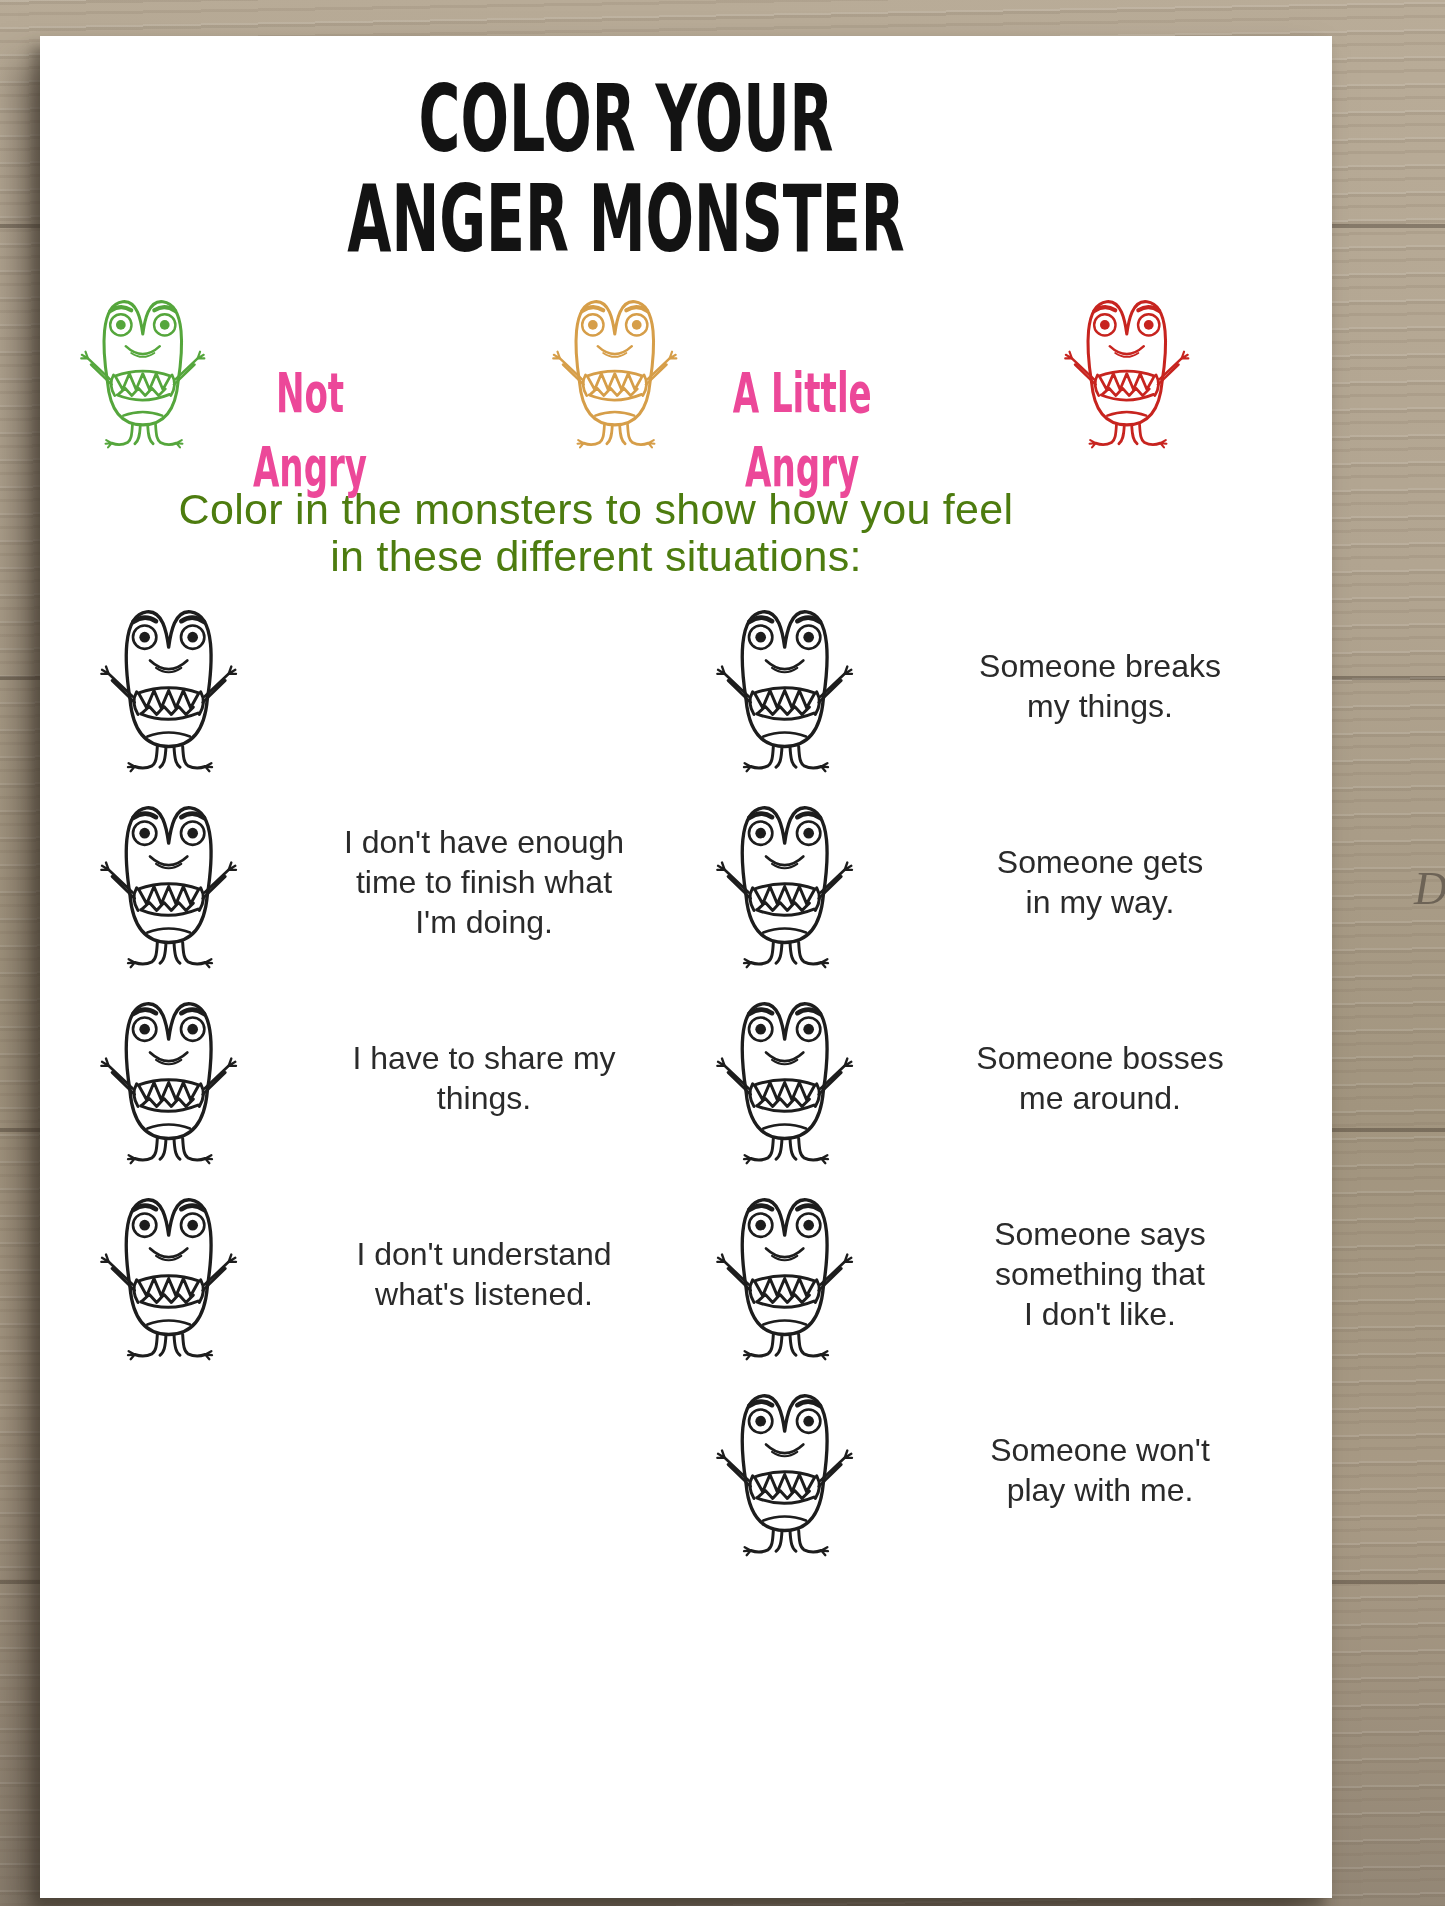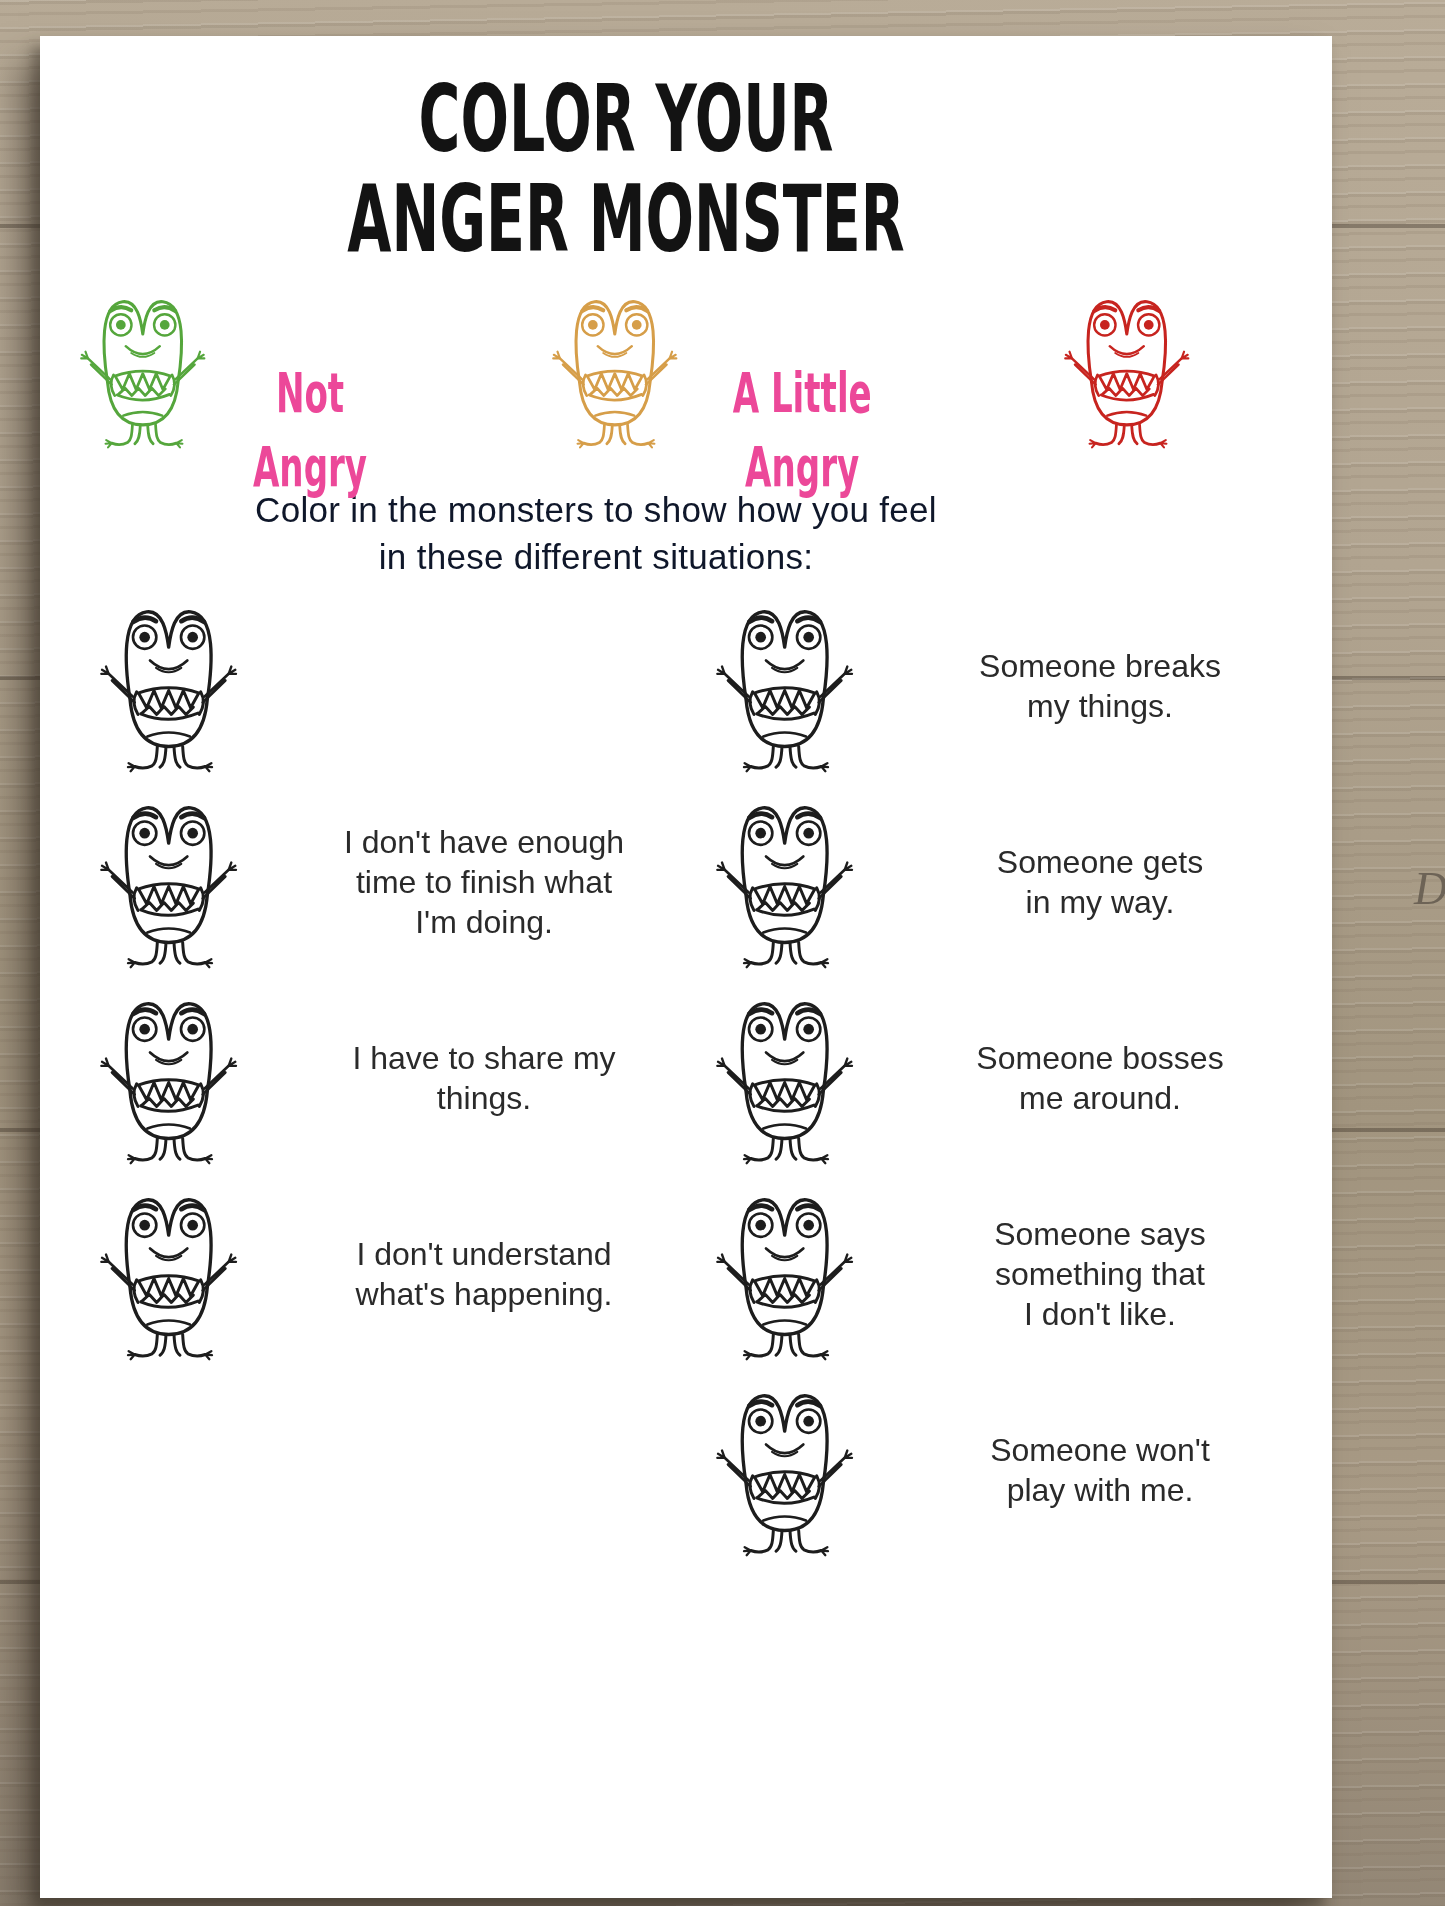--- a/index.html
+++ b/index.html
@@ -26,21 +26,21 @@
   .title-line{font-size:92px;line-height:100px;letter-spacing:0px;color:#131313;}
 
   .legend{display:flex;align-items:flex-start;justify-content:space-between;
     padding:20px 140px 0 40px;height:190px;}
   .legend-item{display:flex;align-items:flex-start;}
   .legend-monster{height:160px;width:128px;flex:none;}
   .legend-label{margin-top:66px;margin-left:10px;text-align:center;
     font-size:55px;line-height:74px;color:#ec4899;}
 
   .instructions{margin-top:6px;text-align:center;padding-right:180px;
-    font-size:35px;line-height:47px;color:#0f172a;letter-spacing:0.3px;}
+    font-size:43px;line-height:47px;color:#4d7c0f;letter-spacing:0.3px;}
 
   .situations{margin-top:8px;padding-left:60px;display:grid;grid-template-columns:1fr 1fr;}
   .sit-row{height:196px;display:flex;align-items:center;}
   .sit-monster{width:140px;height:175px;flex:none;margin-right:12px;}
   .sit-text{flex:1;max-width:400px;margin:0 auto;text-align:center;
     font-size:32px;line-height:40px;color:#2a2a2a;white-space:pre-line;}
   .col-right .sit-text{max-width:390px;}
 
   .watermark{position:absolute;left:1414px;top:862px;
     font-family:"Liberation Serif",serif;font-style:italic;font-size:46px;color:#635a4e;opacity:0.85;}
@@ -143,21 +143,21 @@
               <use href="#monster-shape"></use>
             </svg>
           <div class="sit-text">I have to share my
 things.</div>
         </div>
         <div class="sit-row">
           <svg class="monster-use sit-monster" viewBox="0 0 210 262" style="color: rgb(29, 29, 29);">
               <use href="#monster-shape"></use>
             </svg>
           <div class="sit-text">I don't understand
-what's happening.</div>
+what's listened.</div>
         </div>
       </div>
 
       <div class="col col-right">
         <div class="sit-row">
           <svg class="monster-use sit-monster" viewBox="0 0 210 262" style="color: rgb(29, 29, 29);">
               <use href="#monster-shape"></use>
             </svg>
           <div class="sit-text">Someone breaks
 my things.</div>

